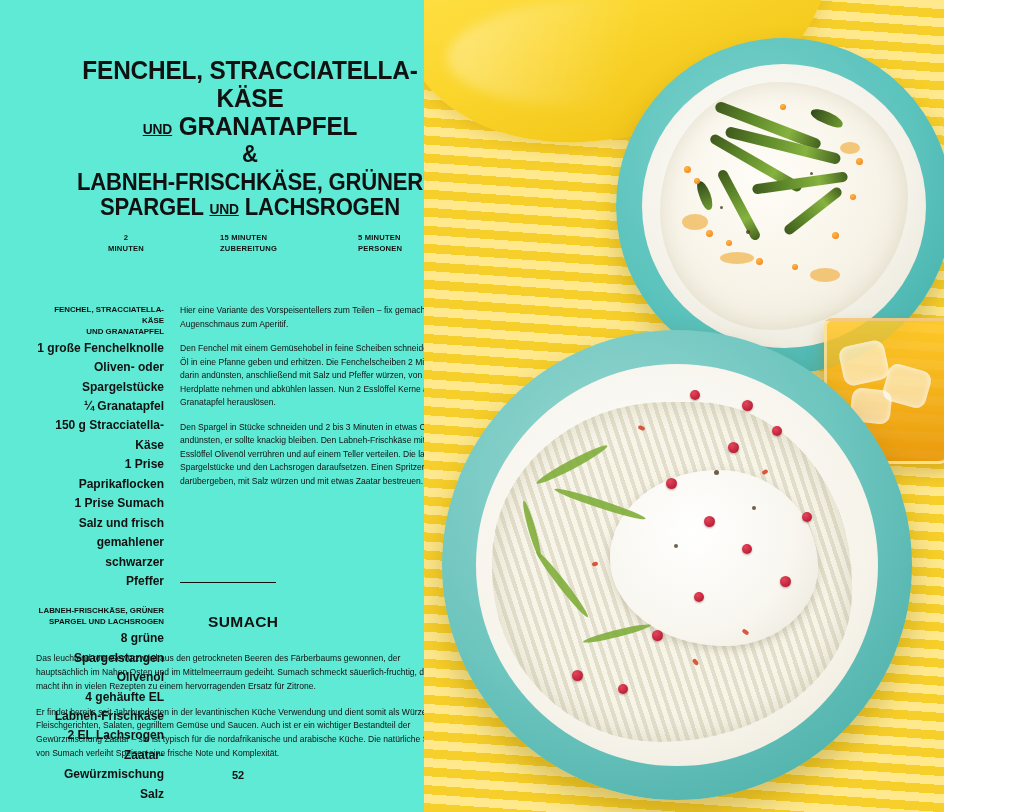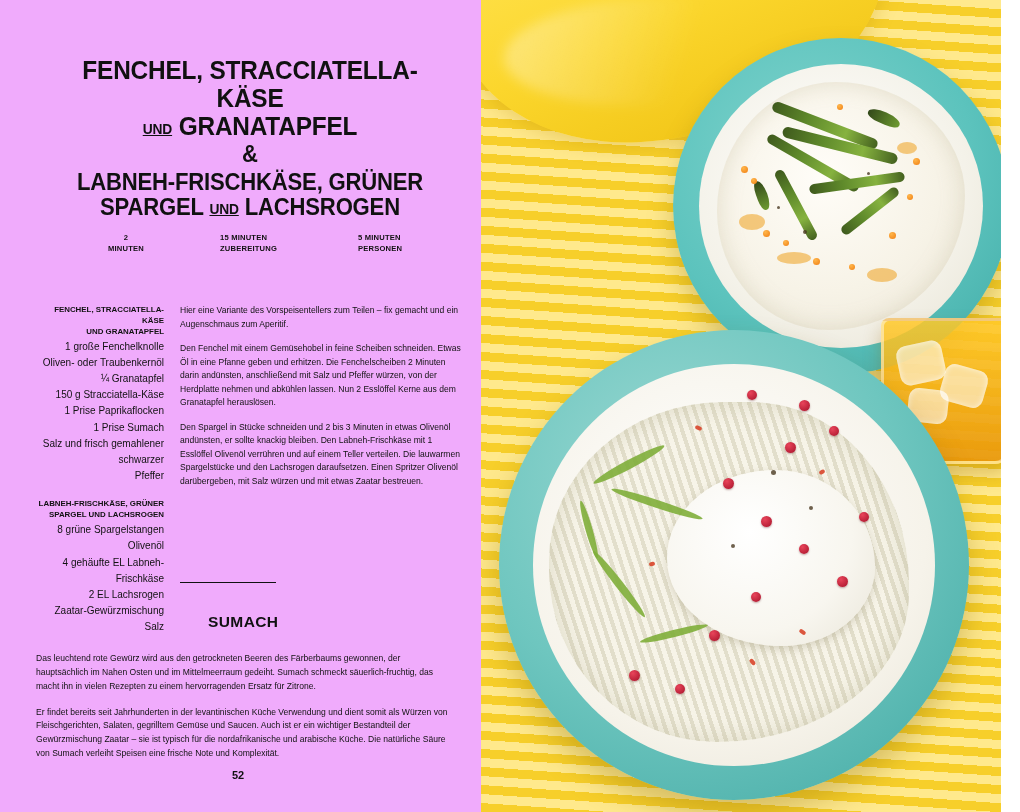--- a/index.html
+++ b/index.html
@@ -16,23 +16,23 @@
   .page {
     position: relative;
     width: 1020px;
     height: 812px;
     display: flex;
   }
 
   
   .left-page {
     position: relative;
-    width: 481px;
+    width: 424px;
     height: 812px;
-    background: #f0abfc;
+    background: #5eead4;
     box-sizing: border-box;
   }
 
   .title-block {
     position: absolute;
     left: 40px;
     top: 56px;
     width: 420px;
     text-align: center;
   }
@@ -95,22 +95,22 @@
     line-height: 1.62;
     color: #111111;
   }
   .ing-head {
     font-weight: bold;
     font-size: 7.9px;
     line-height: 1.38;
     margin-bottom: 1px;
   }
   .ing-line {
-    font-weight: normal;
-    font-size: 10px;
+    font-weight: bold;
+    font-size: 12px;
   }
   .ing-gap { height: 15px; }
 
   
   .body-col {
     position: absolute;
     left: 180px;
     top: 304px;
     width: 284px;
     font-family: "Liberation Sans Narrow", "Liberation Sans", sans-serif;
@@ -377,21 +377,21 @@
         <div>PERSONEN</div>
       </div>
     </div>
 
     <div class="ing-col">
       <div class="ing-head">
         <div>FENCHEL, STRACCIATELLA-KÄSE</div>
         <div>UND GRANATAPFEL</div>
       </div>
       <div class="ing-line">1 große Fenchelknolle</div>
-      <div class="ing-line">Oliven- oder Traubenkernöl</div>
+      <div class="ing-line">Oliven- oder Spargelstücke</div>
       <div class="ing-line">¼ Granatapfel</div>
       <div class="ing-line">150 g Stracciatella-Käse</div>
       <div class="ing-line">1 Prise Paprikaflocken</div>
       <div class="ing-line">1 Prise Sumach</div>
       <div class="ing-line">Salz und frisch gemahlener schwarzer</div>
       <div class="ing-line">Pfeffer</div>
 
       <div class="ing-gap"></div>
 
       <div class="ing-head">

